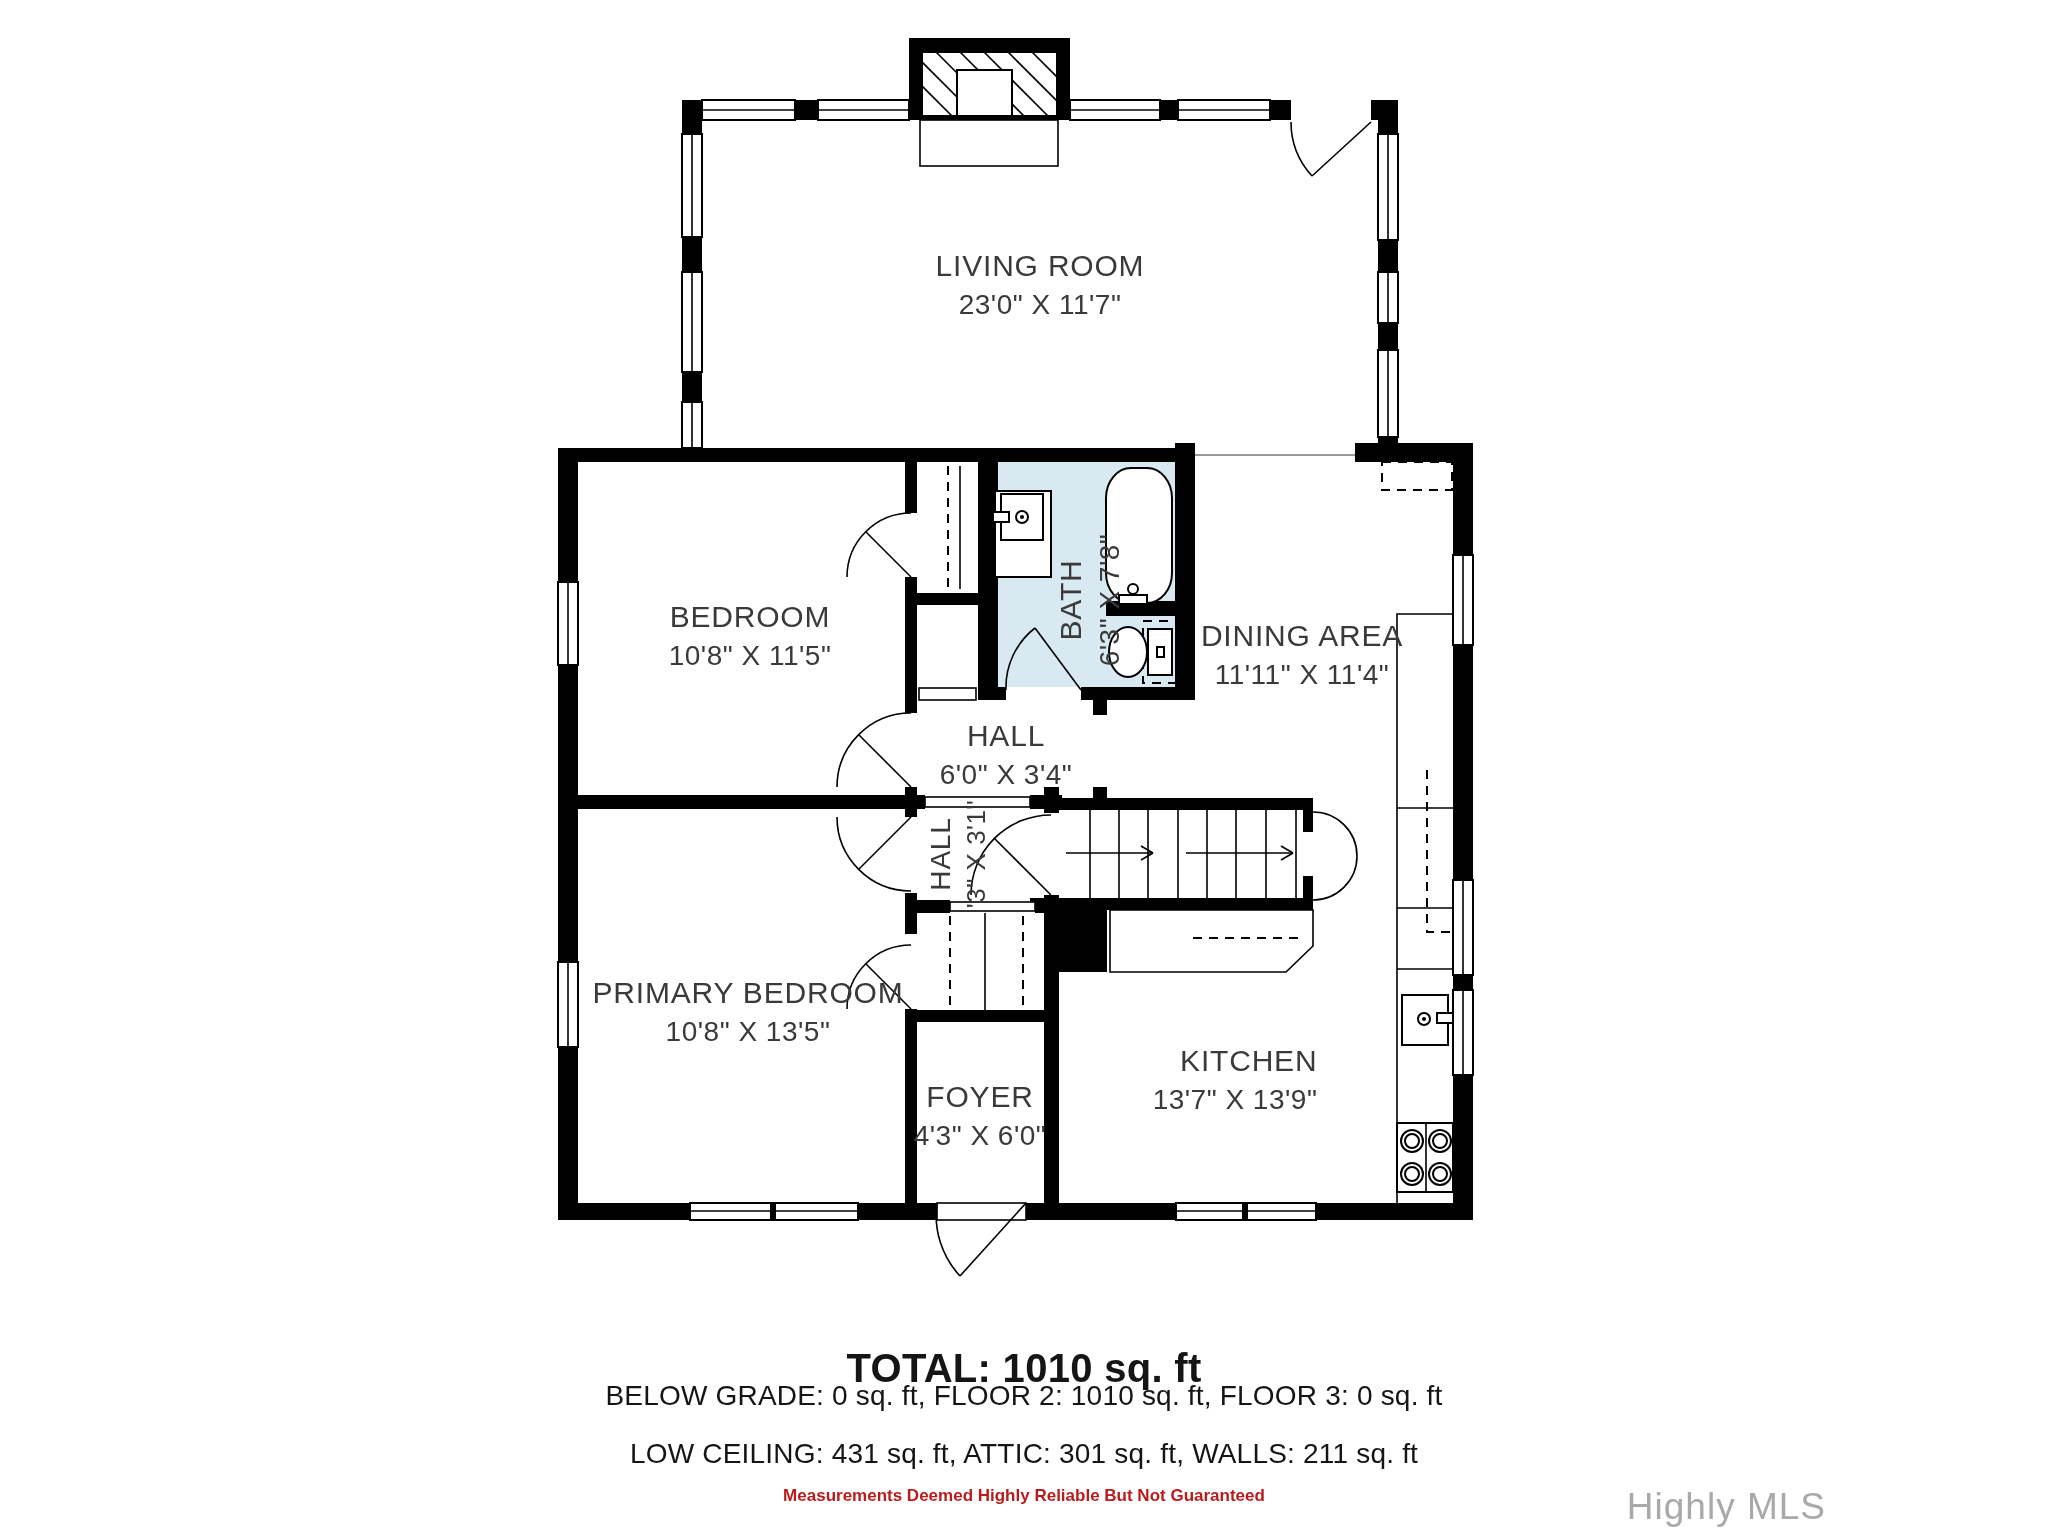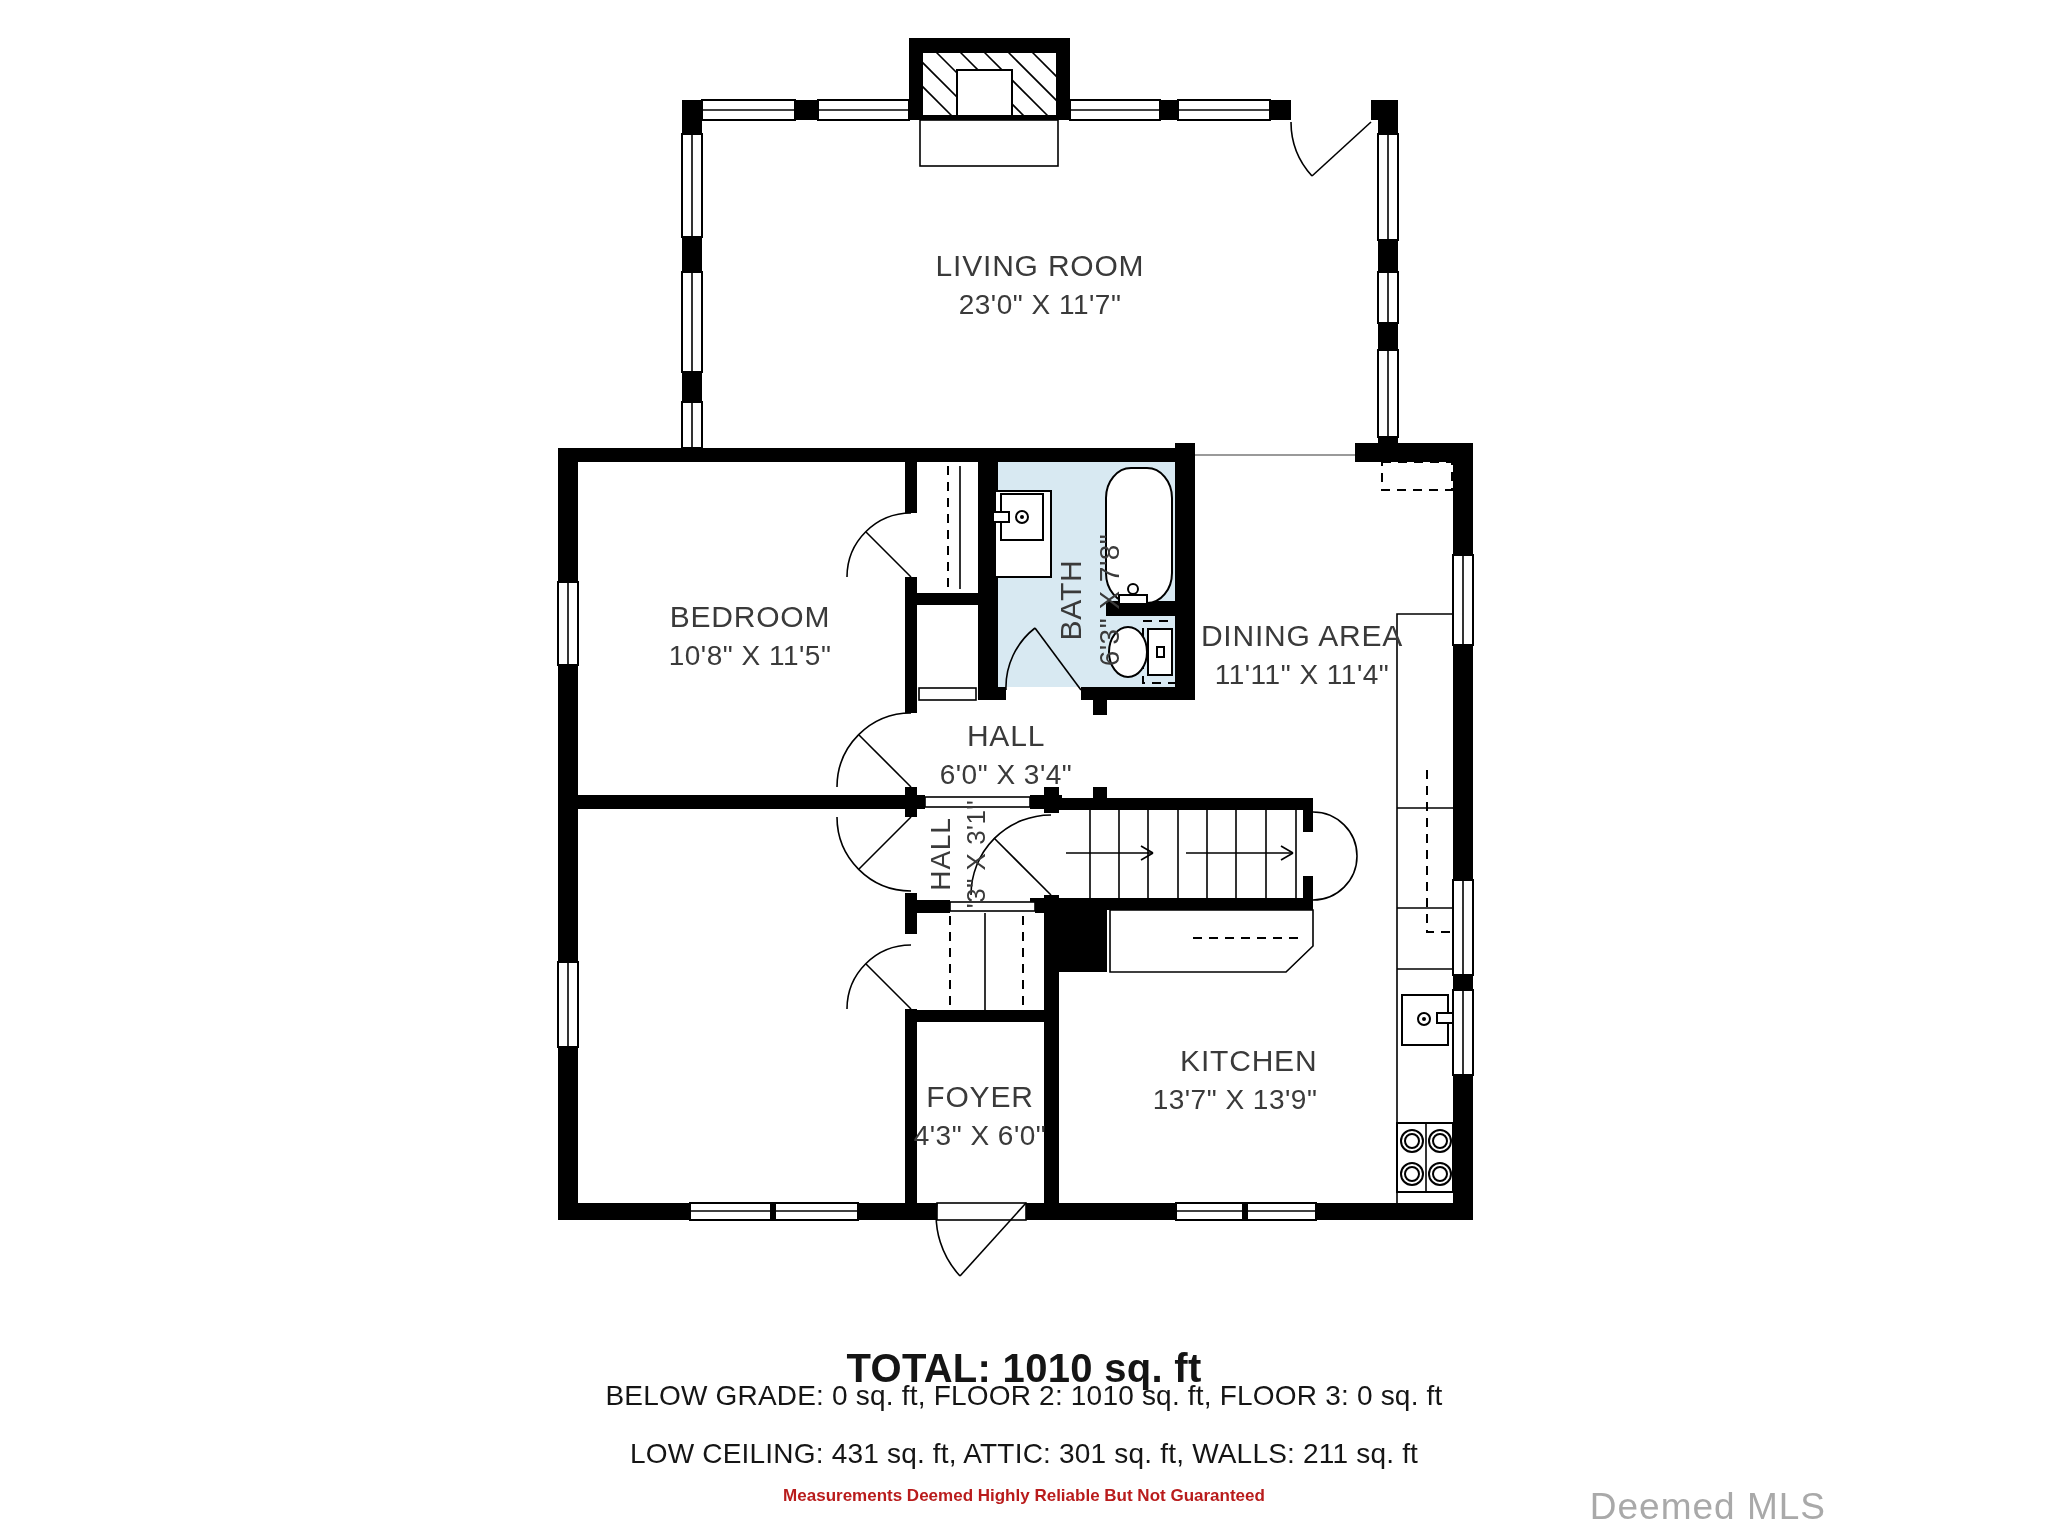--- a/index.html
+++ b/index.html
@@ -308,29 +308,33 @@
   <div class="dm">11'11" X 11'4"</div>
 </div>
 <div class="lbl" style="left:1006px;top:755px;">
   <div class="nm">HALL</div>
   <div class="dm">6'0" X 3'4"</div>
 </div>
 <div class="lbl rot small" style="left:958px;top:854px;">
   <div class="nm">HALL</div>
   <div class="dm">'3" X 3'1"</div>
 </div>
+<div class="lbl" style="left:748px;top:1012px;">
+  <div class="nm">PRIMARY BEDROOM</div>
+  <div class="dm">10'8" X 13'5"</div>
+</div>
 <div class="lbl" style="left:980px;top:1116px;">
   <div class="nm">FOYER</div>
   <div class="dm">4'3" X 6'0"</div>
 </div>
 <div class="lbl" style="left:1235px;top:1080px;text-align:right;">
   <div class="nm">KITCHEN</div>
   <div class="dm">13'7" X 13'9"</div>
 </div>
 
 <div class="sum total" style="top:1346px;">TOTAL: 1010 sq. ft</div>
 <div class="sum line" style="top:1380px;">BELOW GRADE: 0 sq. ft, FLOOR 2: 1010 sq. ft, FLOOR 3: 0 sq. ft</div>
 <div class="sum line" style="top:1438px;">LOW CEILING: 431 sq. ft, ATTIC: 301 sq. ft, WALLS: 211 sq. ft</div>
 <div class="sum disc" style="top:1486px;">Measurements Deemed Highly Reliable But Not Guaranteed</div>
 
-<div class="watermark">Deemed MLS</div>
+<div class="watermark">Highly MLS</div>
 
 </div>
 
 </body></html>

